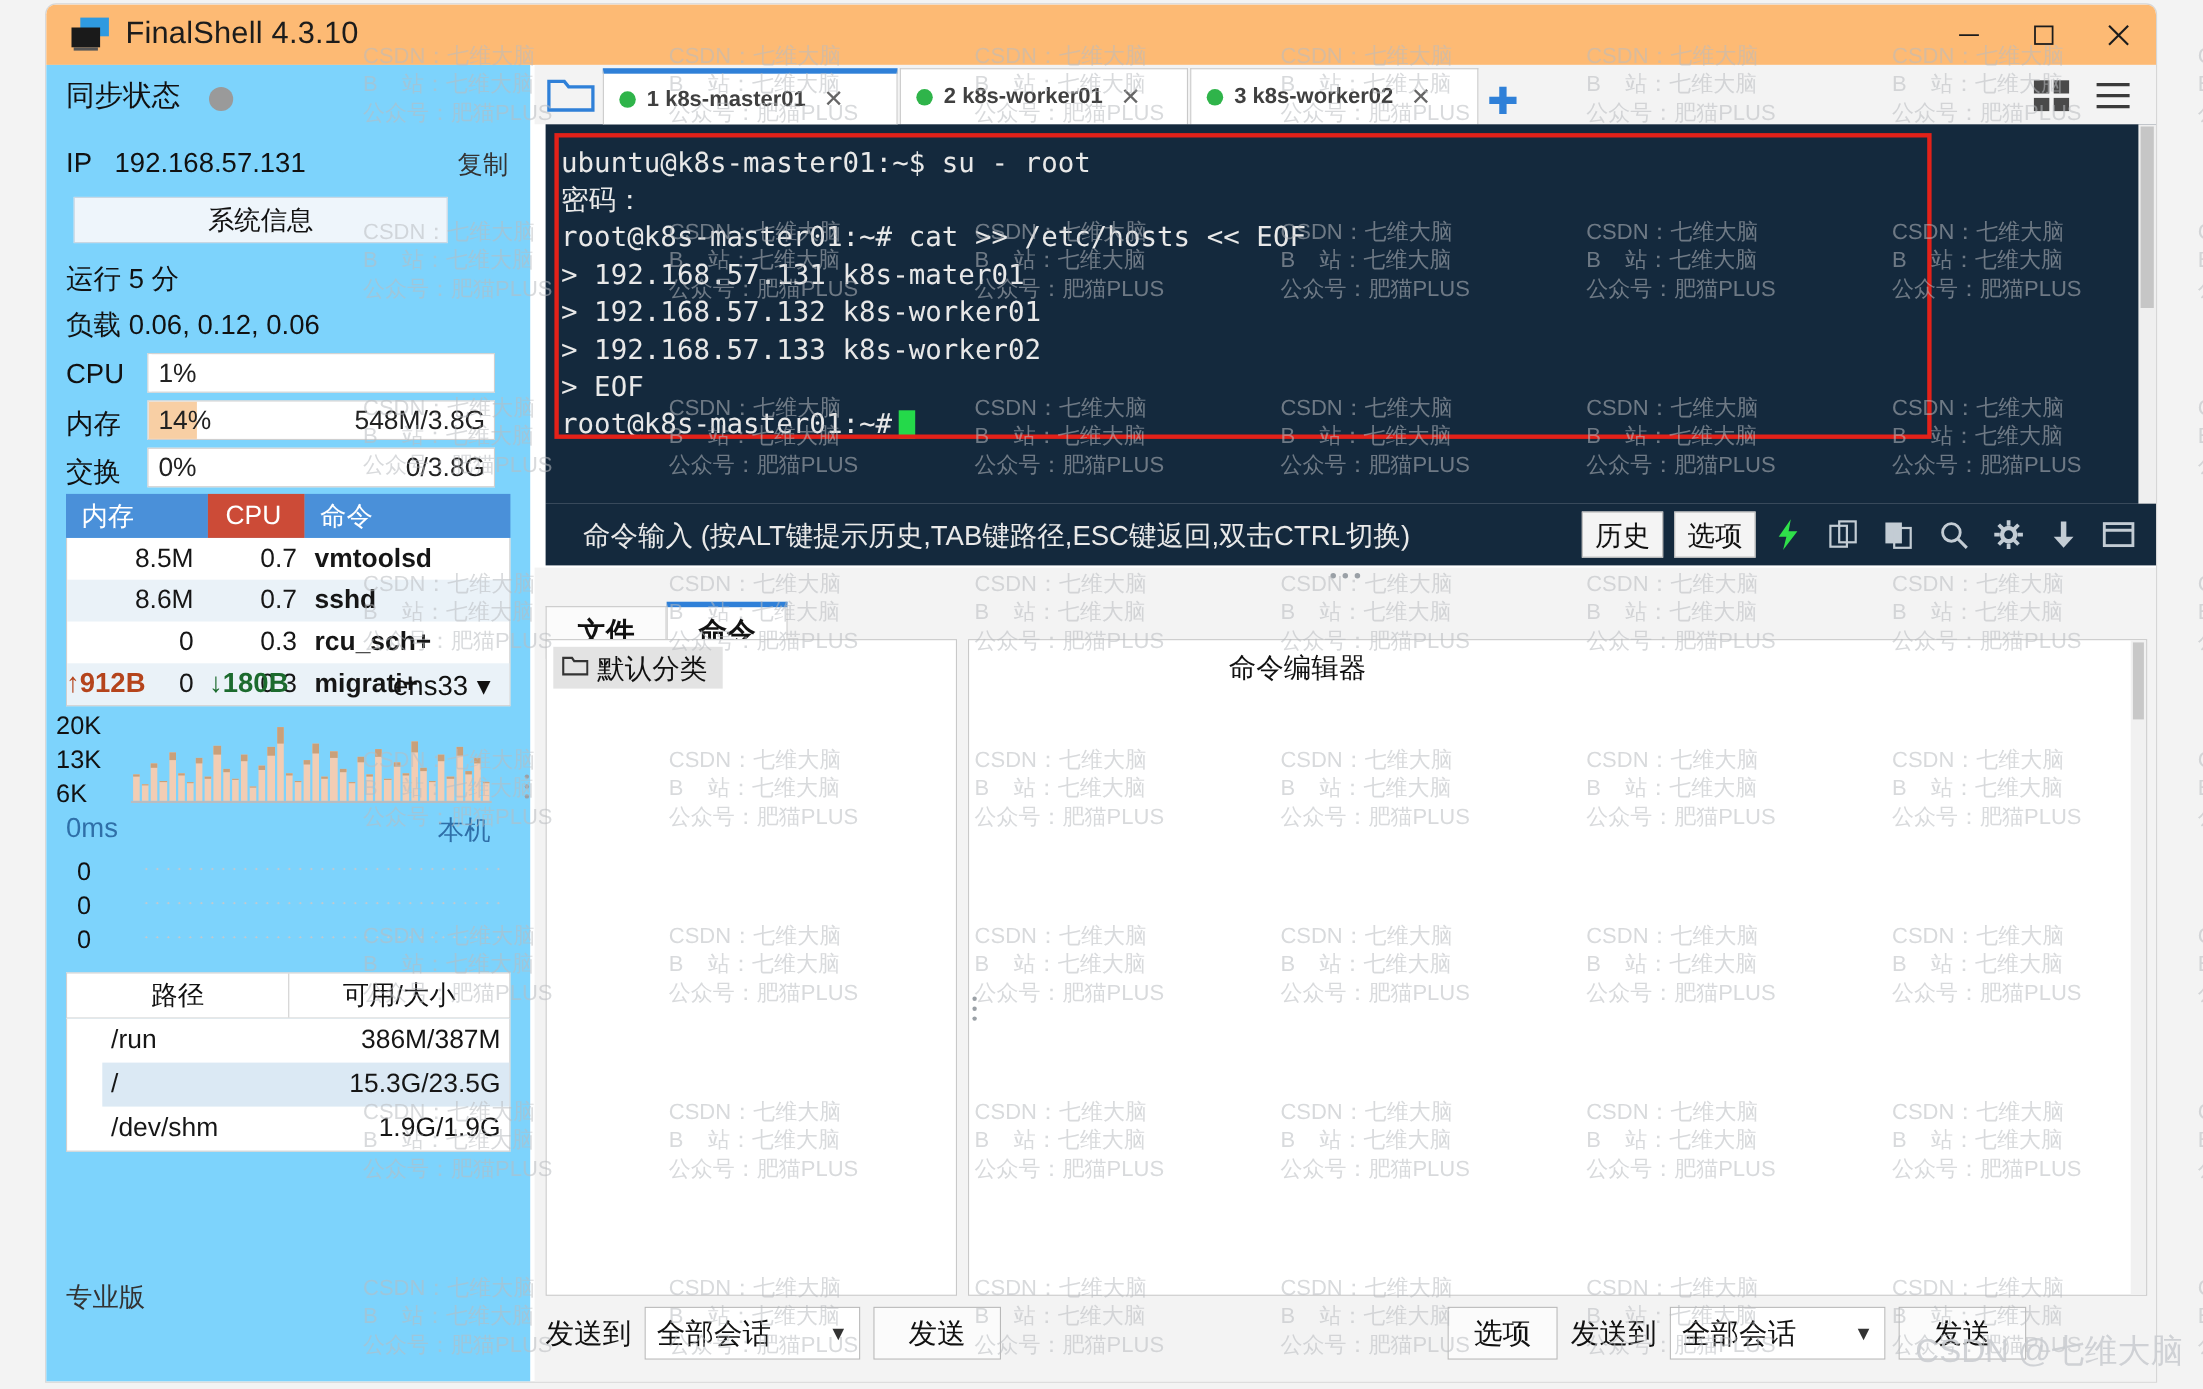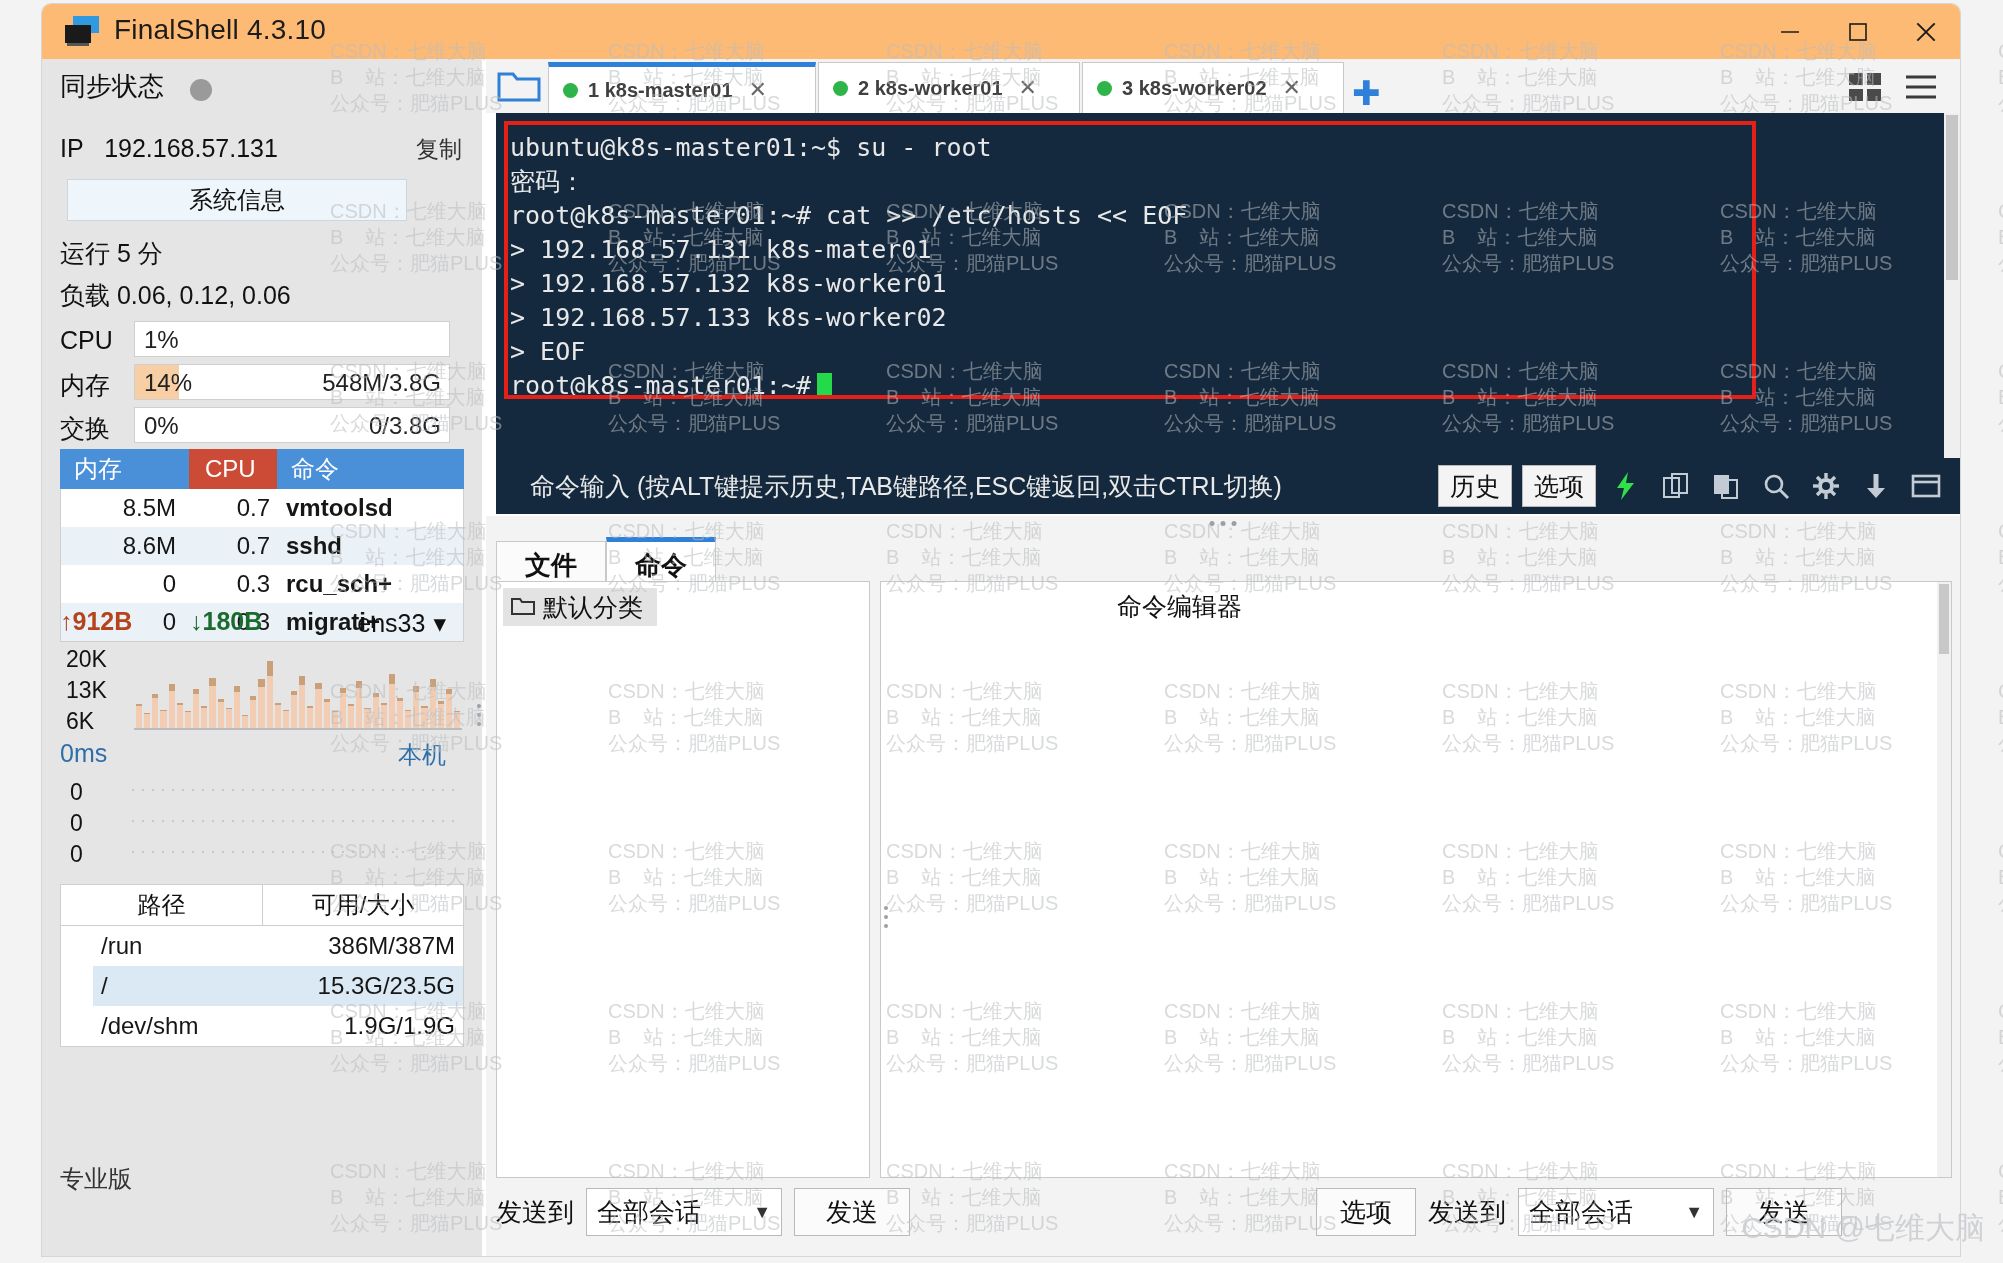--- a/index.html
+++ b/index.html
@@ -30,21 +30,21 @@
   .tb-icon .scr-back { position:absolute; left:8px; top:0; width:26px; height:17px; background:#2f9ae0; }
   .tb-icon .scr-front { position:absolute; left:0; top:9px; width:26px; height:18px; background:#1a1a1a; }
   .tb-icon .scr-base { position:absolute; left:2px; top:27px; width:22px; height:3px; background:#555; }
   .tb-title { position: absolute; left: 72px; top: 10px; font-size: 28px; color: #1c1c1c; letter-spacing: .2px;}
   .tb-btns { position: absolute; right: 0; top: 0; display: flex; height: 55px; }
   .tb-btn { width: 68px; height: 55px; display: flex; align-items: center; justify-content: center;
             font-size: 23px; color: #1c1c1c; cursor: pointer; }
   .tb-btn svg { display:block; }
 
   
-  .sidebar { position: absolute; left: 0; top: 55px; width: 440px; height: 1197px; background: #e5e5e5; }
+  .sidebar { position: absolute; left: 0; top: 55px; width: 440px; height: 1197px; background: #7dd3fc; }
 
   .sb-row { position: absolute; left: 18px; }
   .sync-label { top: 10px; font-size: 26px; color: #111; }
   .sync-dot { position: absolute; left: 148px; top: 20px; width: 22px; height: 22px;
               border-radius: 50%; background: #9a9a9a; }
   .ip-label { top: 75px; font-size: 25px; color: #111; }
   .copy-label { position: absolute; left: 374px; top: 75px; font-size: 23px; color: #333; cursor: pointer; }
 
   .sysinfo-btn {
     position: absolute; left: 25px; top: 120px; width: 340px; height: 42px;
@@ -82,21 +82,21 @@
   .pt-c.mem { width: 129px; text-align: right; padding-right: 14px; }
   .pt-c.cpu { width: 88px; text-align: right; padding-right: 8px; }
   .pt-c.cmd { flex: 1; padding-left: 8px; font-weight: bold; }
 
   
   .net-hdr { position: absolute; left: 18px; top: 548px; width: 404px; height: 34px; }
   .net-up { position: absolute; left: 0; top: 0; font-size: 25px; color: #b5441c; font-weight: bold; }
   .net-down { position: absolute; left: 130px; top: 0; font-size: 25px; color: #1c6b2e; font-weight: bold; }
   .net-iface { position: absolute; right: 18px; top: 2px; font-size: 25px; color: #111; cursor: pointer; }
   .net-iface .caret { display:inline-block; margin-left: 8px; }
-  .chart-box { position: absolute; left: 24px; top: 585px; width: 404px; height: 90px; }
+  .chart-box { position: absolute; left: 9px; top: 585px; width: 404px; height: 90px; }
   .chart-axis { position: absolute; left: 0; top: 0; width: 68px; }
   .chart-axis div { font-size: 23px; color: #111; line-height: 31px; }
   .chart-plot { position: absolute; left: 68px; top: 0; right: 8px; height: 86px;
                 border-bottom: 2px solid #b9bcc0; }
   .bars { position:absolute; inset:0; display:flex; align-items:flex-end; gap: 2px; padding: 0 2px; }
   .bar { flex: 1 1 auto; background: #f2cdb4; }
   .bar i { display:block; width:100%; background:#c9a07a; }
 
   .ping-hdr { position: absolute; left: 18px; top: 680px; width: 404px; }
   .ping-val { font-size: 25px; color: #2f6fa8; }
@@ -174,21 +174,21 @@
     font-size: 25px; color: #111; cursor: pointer; padding: 0 10px;
   }
   .cmd-ico { width: 40px; height: 40px; display: flex; align-items: center; justify-content: center; cursor: pointer; }
 
   .hsplit { position: absolute; left: 444px; top: 512px; right: 0; height: 14px; background: #f3f3f3; }
   .hsplit span { position: absolute; left: 50%; top: 5px; transform: translateX(-50%); display:flex; gap:6px; }
   .hsplit b { width: 5px; height: 5px; border-radius: 50%; background: #9aa0a6; display:block; }
 
   
   .bottom { position: absolute; left: 444px; top: 526px; right: 0; height: 726px; background: #f3f3f3; }
-  .btabs { position: absolute; left: 10px; top: 7px; height: 52px; display: flex; align-items: flex-end; }
+  .btabs { position: absolute; left: 10px; top: 17px; height: 52px; display: flex; align-items: flex-end; }
   .btab {
     height: 48px; min-width: 110px; padding: 0 26px; background: #fbfbfb;
     border: 1px solid #c9c9c9; border-bottom: none;
     display: flex; align-items: center; justify-content: center;
     font-size: 26px; color: #111; font-weight: bold; cursor: pointer;
   }
   .btab.active { border-top: 5px solid #2f80d8; background: #fff; height: 52px; }
 
   .bpanel { position: absolute; left: 10px; top: 51px; right: 8px; bottom: 78px; display: flex; gap: 10px; }
   .bleft { width: 374px; background: #fff; border: 1px solid #c9c9c9; position: relative; }

